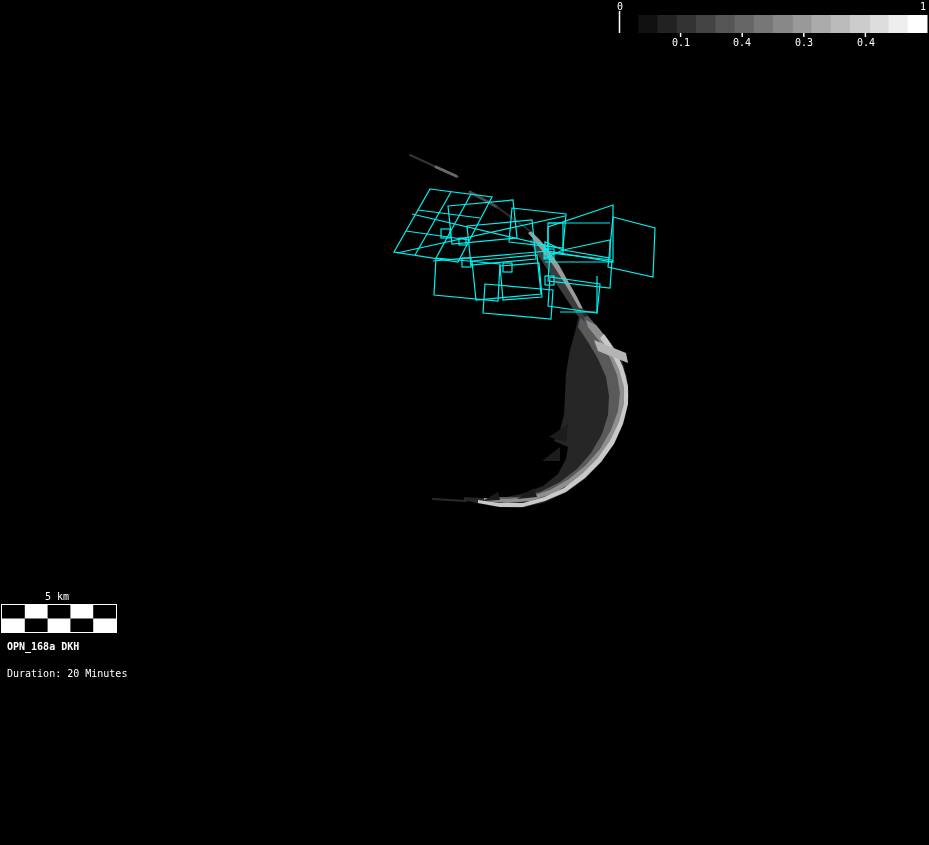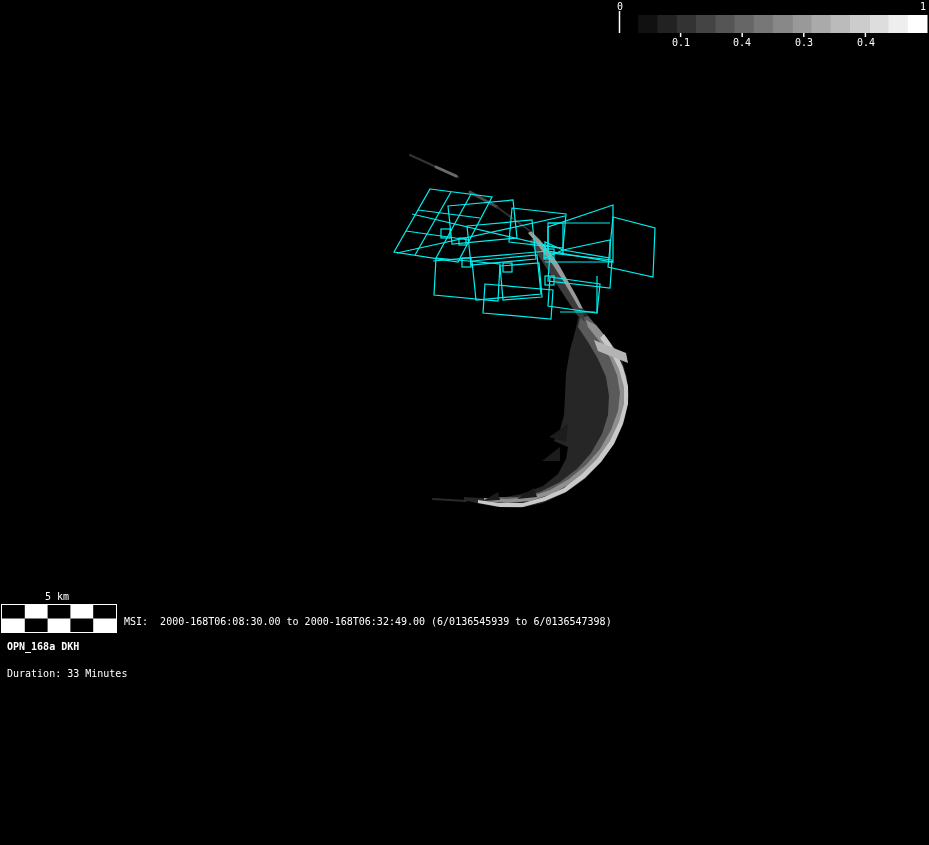--- a/index.html
+++ b/index.html
@@ -106,18 +106,17 @@
 
 <span class="lbl ctr" style="left:620px;top:0px;">0</span>
 <span class="lbl ctr" style="left:923px;top:0px;">1</span>
 <span class="lbl ctr" style="left:681px;top:36px;">0.1</span>
 <span class="lbl ctr" style="left:742px;top:36px;">0.4</span>
 <span class="lbl ctr" style="left:804px;top:36px;">0.3</span>
 <span class="lbl ctr" style="left:866px;top:36px;">0.4</span>
 
 <span class="lbl ctr" style="left:57px;top:590px;">5 km</span>
 
-<span class="lbl" style="left:124px;top:615px;">MSI:  2000-168T06:08:30.00 to 2000-168T06:32:49.00 (6/0136545939 to 6/0136547398)</span>
 
 <span class="lbl" style="left:7px;top:640px;font-weight:bold;">OPN_168a DKH</span>
-<span class="lbl" style="left:7px;top:667px;">Duration: 33 Minutes</span>
+<span class="lbl" style="left:7px;top:667px;">Duration: 20 Minutes</span>
 
 </div>
 
 </body></html>

